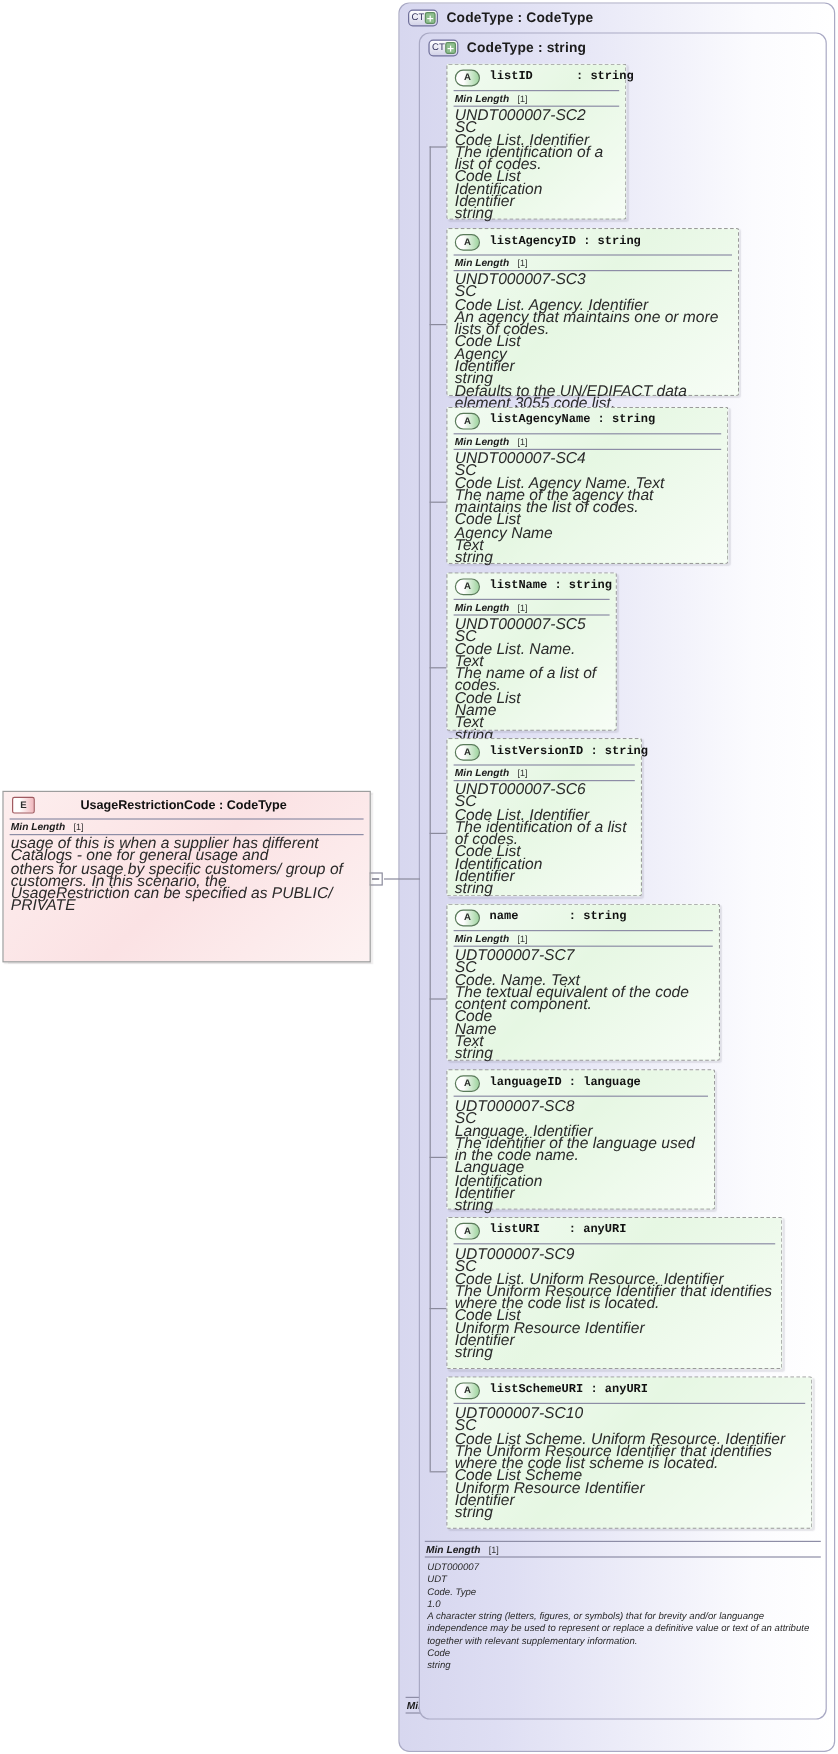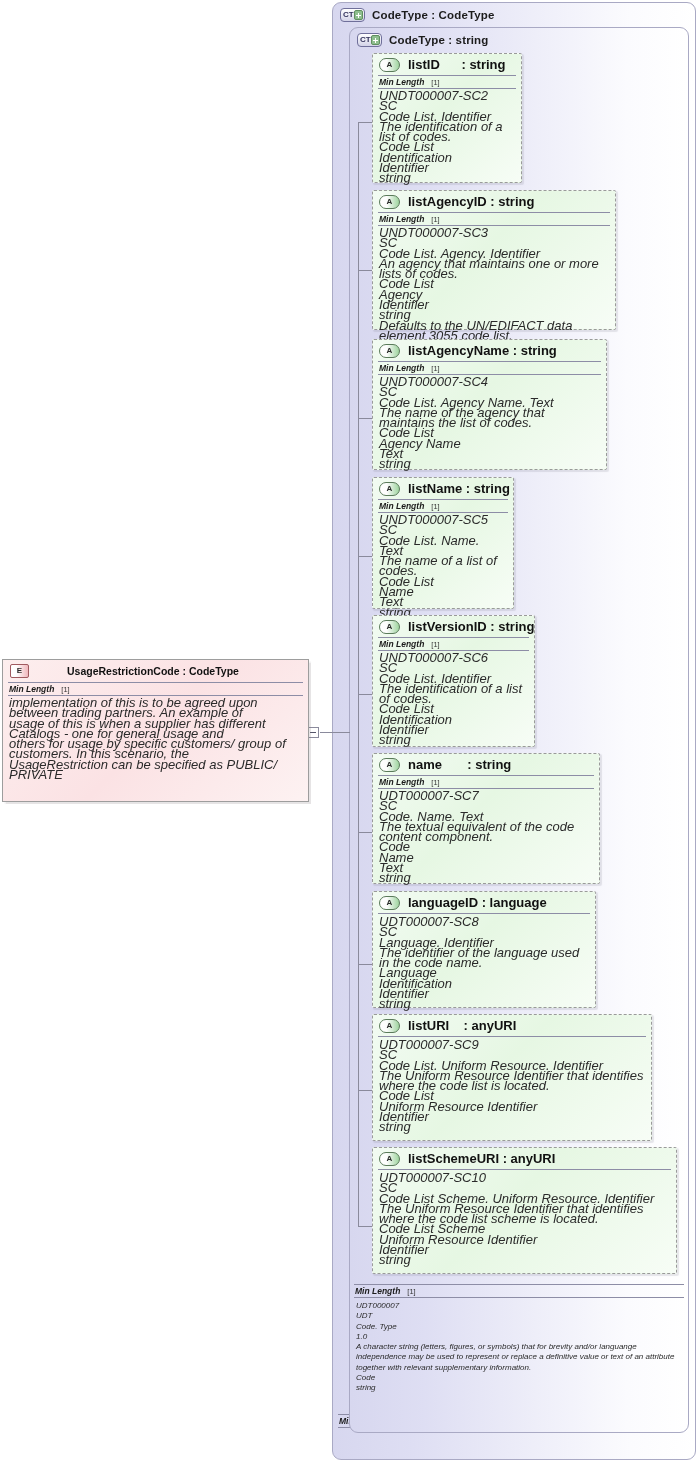--- a/index.html
+++ b/index.html
@@ -31,21 +31,21 @@
     white-space:nowrap;
   }
 
   
   .icon-ct{
     width:25px;height:14px;border:1px solid #6f6f9a;border-radius:4px;
     background:linear-gradient(to bottom,#ffffff,#d3d3e8);
     display:flex;align-items:center;justify-content:flex-start;
     box-sizing:border-box;position:relative;flex:0 0 auto;
   }
-  .icon-ct .ct-t{font-size:8px;font-weight:bold;color:#33335c;padding-left:2px;line-height:12px;}
+  .icon-ct .ct-t{font-size:8px;font-weight:normal;color:#33335c;padding-left:2px;line-height:12px;}
   .icon-ct .ct-plus{
     position:absolute;right:1px;top:1px;width:9px;height:10px;border-radius:2px;
     background:#8fbf8f;border:1px solid #5f8f5f;box-sizing:border-box;
   }
   .icon-ct .ct-plus:before,.icon-ct .ct-plus:after{
     content:"";position:absolute;background:#ffffff;
   }
   .icon-ct .ct-plus:before{left:1px;top:3.5px;width:5px;height:1.5px;}
   .icon-ct .ct-plus:after{left:2.7px;top:1.8px;width:1.5px;height:5px;}
 
@@ -60,21 +60,21 @@
   .attr-head{
     height:21px;display:flex;align-items:center;gap:8px;padding:0 6px;
   }
   .icon-a{
     width:21px;height:14px;border:1px solid #5a7a5a;border-radius:7px;
     background:linear-gradient(to right,#ffffff 0%,#fdfdfd 35%,#9fd49f 100%);
     display:flex;align-items:center;justify-content:center;
     box-sizing:border-box;flex:0 0 auto;
   }
   .icon-a span{font-size:8px;font-weight:bold;color:#2b2b2b;line-height:10px;}
-  .attr-name{font-size:13px;font-weight:bold;color:#111;white-space:pre;}
+  .attr-name{font-size:10px;font-weight:bold;color:#111;white-space:pre;font-family:Liberation Mono, monospace;}
 
   .rule-row{
     margin:0 5px;padding:1px 0 1px 1px;
     border-top:1px solid #8d8da6;border-bottom:1px solid #8d8da6;
     display:flex;align-items:baseline;gap:7px;
     font-size:8.5px;
   }
   .rule-lbl{font-style:italic;font-weight:bold;color:#1b1b1b;}
   .rule-val{font-size:7.5px;color:#333;}
 
@@ -183,21 +183,20 @@
       <span class="icon-e">
         <span>E</span>
       </span>
       <span class="el-name">UsageRestrictionCode : CodeType</span>
     </div>
     <div class="rule-row">
       <span class="rule-lbl">Min Length</span>
       <span class="rule-val">[1]</span>
     </div>
     <div class="ann">
-      <div>implementation of this is to be agreed upon between trading partners. An example of</div>
       <div>usage of this is when a supplier has different Catalogs - one for general usage and</div>
       <div>others for usage by specific customers/ group of customers. In this scenario, the</div>
       <div>UsageRestriction can be specified as PUBLIC/ PRIVATE</div>
     </div>
   </div>
 
   <div class="attr" style="left:372px;top:53px;width:150px;height:130px;">
     <div class="attr-head">
       <span class="icon-a">
           <span>A</span>

